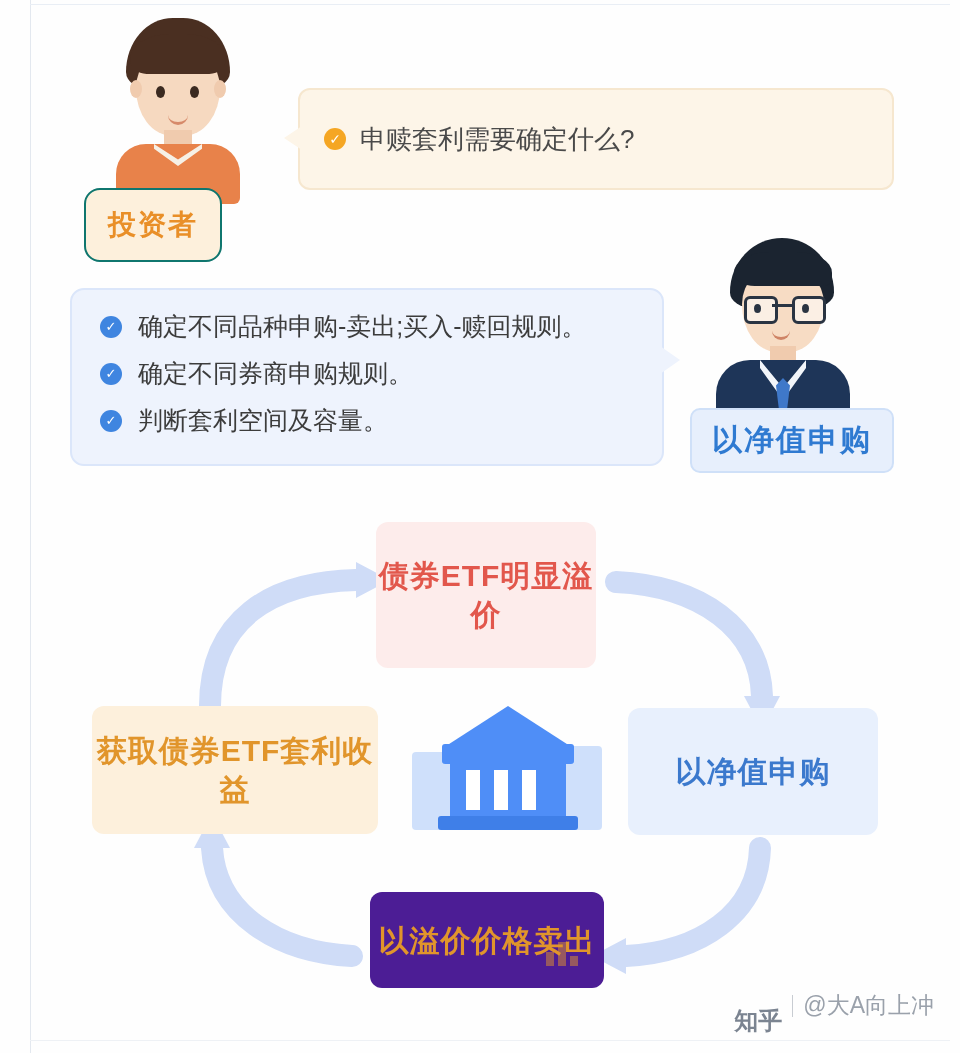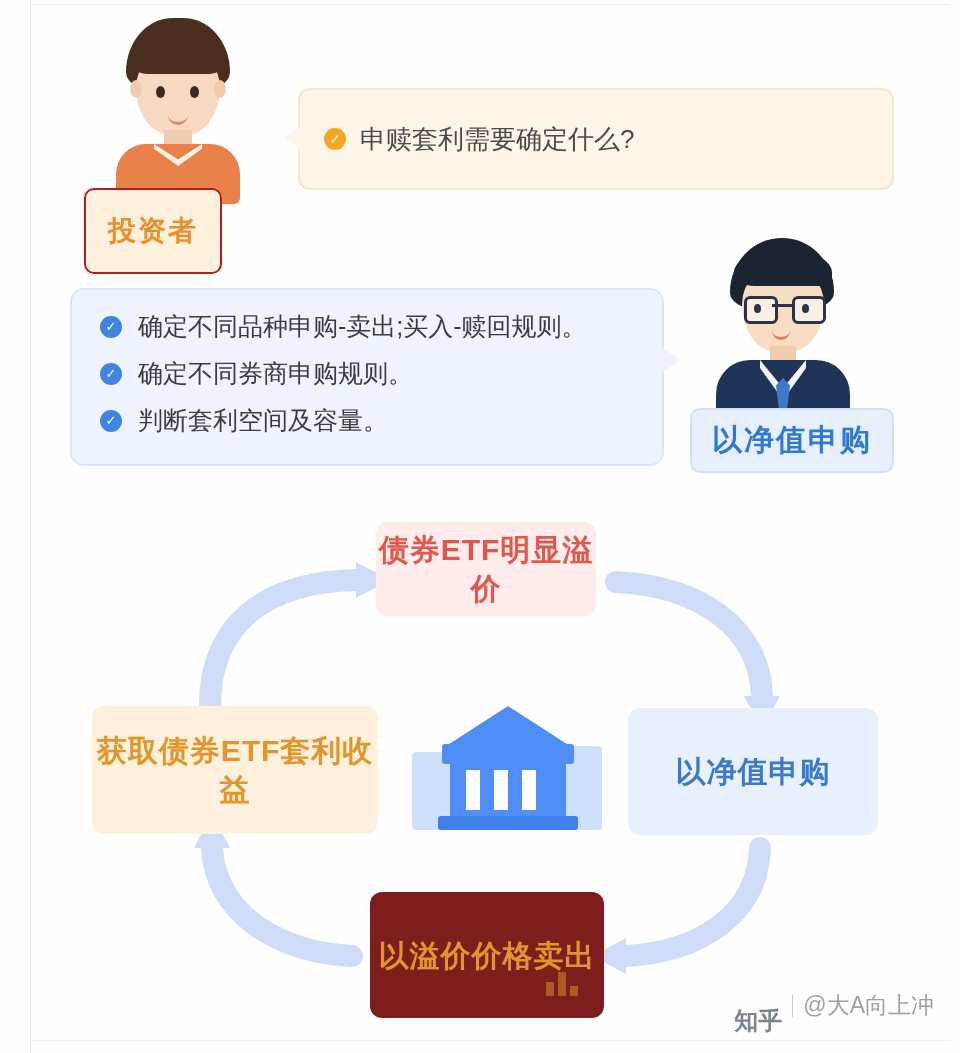--- a/index.html
+++ b/index.html
@@ -119,24 +119,24 @@
     width: 48px; height: 26px;
     background: #f6f0e6;
     clip-path: polygon(0 0, 50% 60%, 100% 0, 100% 18%, 50% 85%, 0 18%);
   }
 
   
   .label-investor {
     position: absolute;
     left: 84px;
     top: 188px;
-    padding: 22px 22px;
+    padding: 16px 22px;
     background: #fdf0dc;
-    border: 2px solid #b91c1c;
-    border-radius: 10px;
+    border: 2px solid #0f766e;
+    border-radius: 16px;
     color: #e98f28;
     font-size: 28px;
     font-weight: bold;
     letter-spacing: 2px;
   }
 
   
   .bubble-question {
     position: absolute;
     left: 298px;
@@ -356,34 +356,34 @@
     text-align: center;
     border-radius: 12px;
     font-size: 30px;
     font-weight: bold;
     line-height: 1.3;
     letter-spacing: 1px;
     overflow: hidden;
   }
   .node-premium {
     left: 316px; top: 22px;
-    width: 220px; height: 94px;
+    width: 220px; height: 146px;
     background: #fdeceb;
     color: #e2574c;
   }
   .node-subscribe {
     left: 568px; top: 208px;
     width: 250px; height: 127px;
     background: #e8f0fd;
     color: #3b79cd;
   }
   .node-sell {
     left: 310px; top: 392px;
-    width: 234px; height: 126px;
-    background: #7f1d1d;
+    width: 234px; height: 96px;
+    background: #4c1d95;
     color: #e1952b;
   }
   .node-profit {
     left: 32px; top: 206px;
     width: 286px; height: 128px;
     background: #fdf0dc;
     color: #e1952b;
   }
   .cycle-svg {
     position: absolute;

